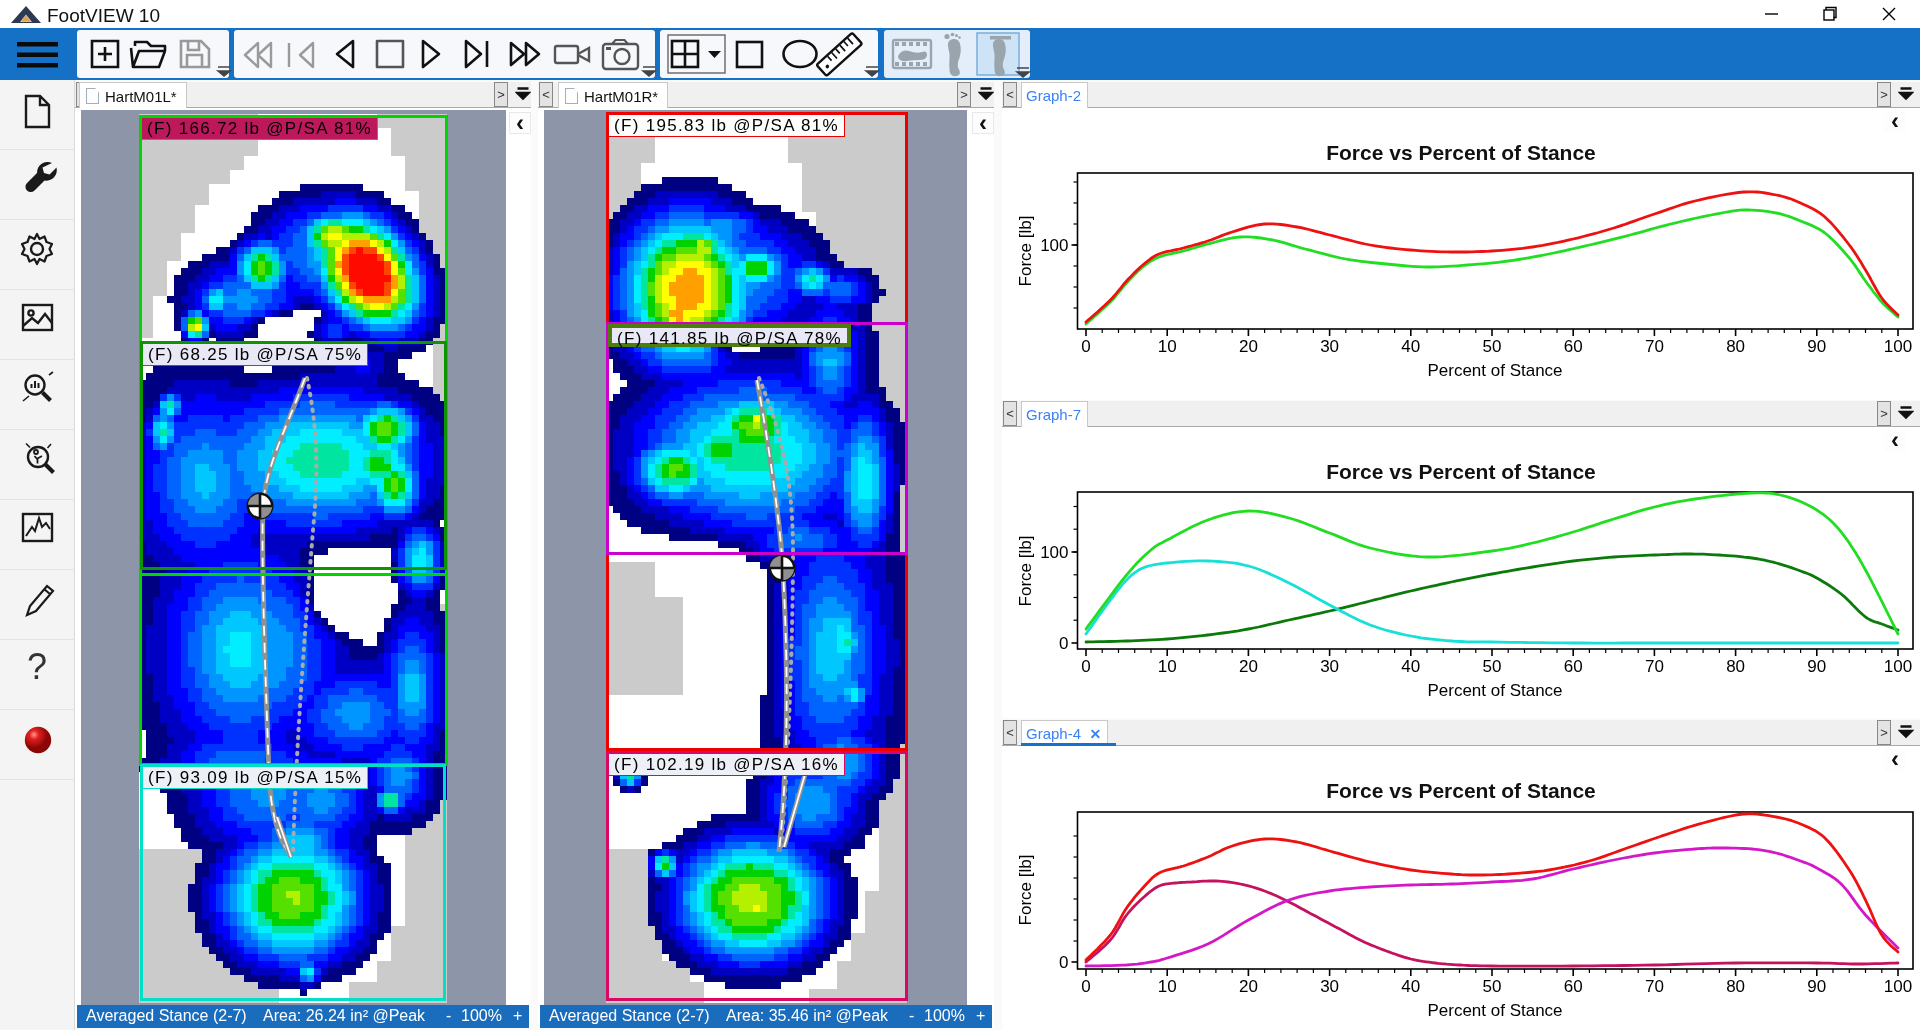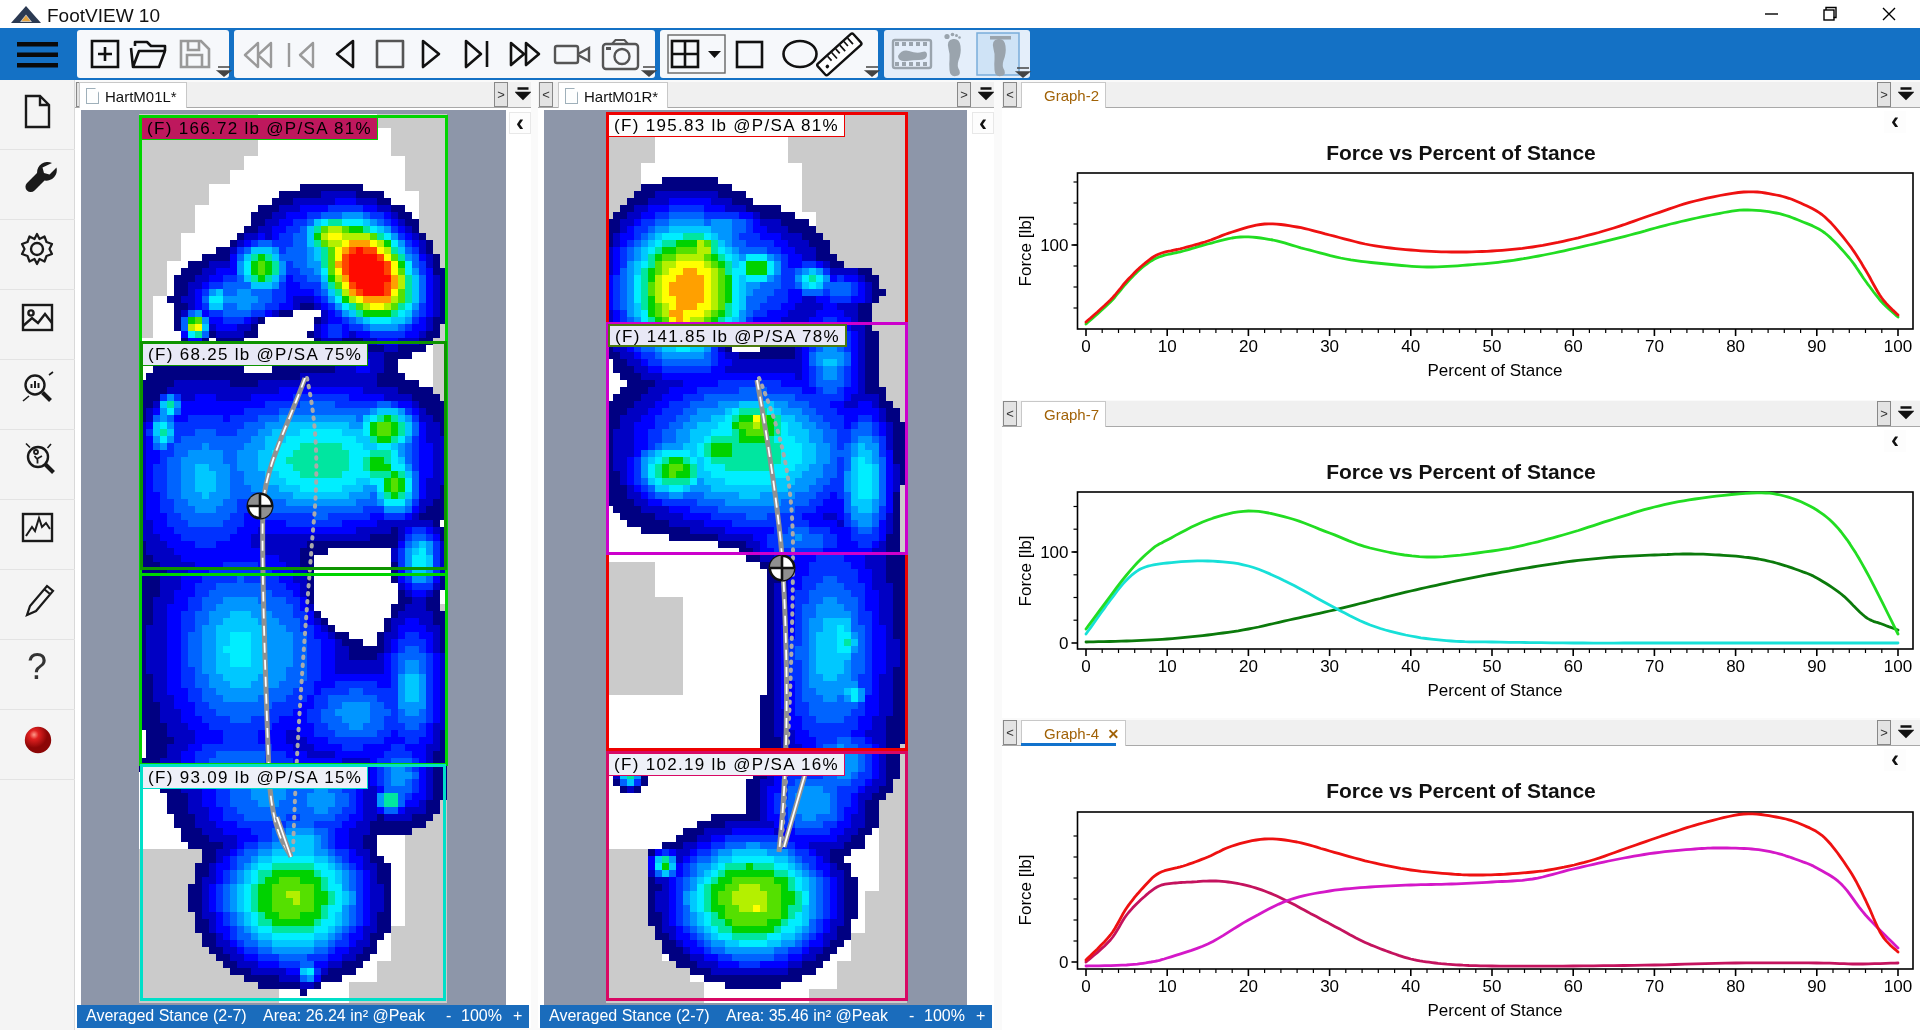--- a/index.html
+++ b/index.html
@@ -12,21 +12,21 @@
 .panel{position:absolute;top:82px;height:946px;background:#fff}
 .tabbar{position:absolute;left:0;top:0;height:26px;width:100%;background:#f0f0f0;border-bottom:1px solid #a9a9a9}
 .tbtn{position:absolute;top:0px;width:14px;height:25px;background:#e3e3e3;border:1px solid #888;font-size:13px;color:#333;text-align:center;line-height:23px}
 .tab{position:absolute;top:0;height:26px;background:#fff;border:1px solid #c8c8c8;border-bottom:none;font-size:15px;color:#111;padding:3px 9px 0 6px;white-space:nowrap}
 .dicon{display:inline-block;width:13px;height:16px;background:#fdfefe;border:1px solid #9fb0ba;position:relative;top:2px;margin-right:6px;clip-path:polygon(0 0,70% 0,100% 28%,100% 100%,0 100%)}
 .slate{position:absolute;background:#8d96a9}
 .collapse{position:absolute;font-size:24px;font-weight:bold;color:#111;width:22px;height:22px;text-align:center;line-height:20px;background:#fdfdfd;border:1px solid #e8e8e8}
 .statusbar{position:absolute;height:23px;background:#1a6cbc;color:#fff;font-size:16px}
 .box{position:absolute;border-style:solid}
 .flabel{position:absolute;font-size:17px;letter-spacing:1.3px;color:#000;padding:0 5px;height:23px;line-height:22px;white-space:nowrap}
-.gtab{position:absolute;top:0;height:26px;background:#fff;border:1px solid #c8c8c8;border-bottom:none;font-size:15px;color:#a16207;padding:4px 6px 0 22px}
+.gtab{position:absolute;top:0;height:26px;background:#fff;border:1px solid #c8c8c8;border-bottom:none;font-size:15px;color:#3b82f6;padding:4px 6px 0 4px}
 svg{display:block}
 </style></head><body>
 
 <div id="titlebar">
  <svg class="abs" style="left:11px;top:6px" width="30" height="17" viewBox="0 0 30 17">
   <path d="M15 0 L30 17 L0 17 Z" fill="#2b3a52"></path>
   <path d="M15 8.5 L21 16 L9 16 Z" fill="#c9ced6"></path>
   <path d="M15 9.5 L19.5 15.2 L10.5 15.2 Z" fill="#e2a23e"></path>
  </svg>
  <div class="tname">FootVIEW 10</div>
@@ -290,21 +290,21 @@
     <path d="M0 0 L0 -12.2 A12.2 12.2 0 0 0 -12.2 0 Z" fill="#909090"></path>
     <path d="M0 0 L0 12.2 A12.2 12.2 0 0 0 12.2 0 Z" fill="#909090"></path>
     <path d="M0 -12.2 V12.2 M-12.2 0 H12.2" stroke="#111" stroke-width="2.6"></path>
    </g>
   </g>
  </svg>
  <div class="box" style="left:68px;top:30px;width:302px;height:639px;border-color:#ee0000;border-width:3px"></div>
  <div class="box" style="left:68px;top:240px;width:302px;height:233px;border-color:#cc00cc;border-width:3px"></div>
  <div class="box" style="left:68px;top:669px;width:302px;height:250px;border-color:#d80864;border-width:3px"></div>
  <div class="flabel" style="left:70px;top:32px;background:#fdfdfd;border:1px solid #ee0000">(F) 195.83 lb @P/SA 81%</div>
- <div class="flabel" style="left:70px;top:242px;background:#e8e8f6;border:2px solid #4d7c0f">(F) 141.85 lb @P/SA 78%</div>
+ <div class="flabel" style="left:70px;top:242px;background:#e8e8f6;border:4px solid #4d7c0f">(F) 141.85 lb @P/SA 78%</div>
  <div class="flabel" style="left:70px;top:671px;background:#eef0f8;border:1px solid #d80864">(F) 102.19 lb @P/SA 16%</div>
  <div class="statusbar" style="left:2px;top:923px;width:452px">
   <span class="abs" style="left:9px;top:2px">Averaged Stance (2-7)</span>
   <span class="abs" style="left:186px;top:2px">Area: 35.46 in² @Peak</span>
   <span class="abs" style="left:369px;top:2px">-</span>
       <span class="abs" style="left:384px;top:2px">100%</span>
       <span class="abs" style="left:436px;top:2px">+</span>
  </div>
 </div>
 

